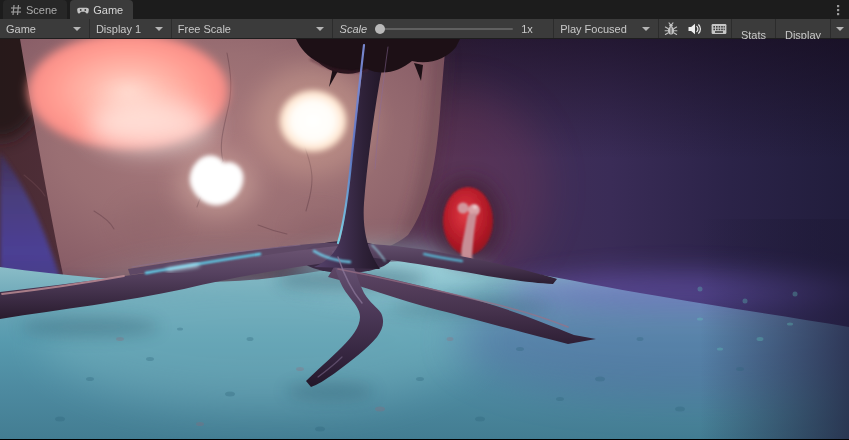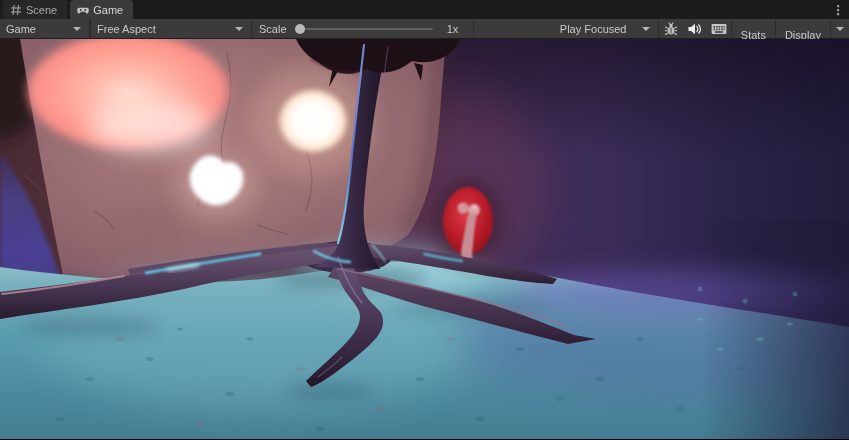--- a/index.html
+++ b/index.html
@@ -21,26 +21,26 @@
   
   .toolbar{height:20px; background:var(--toolbar_bg); border-bottom:1px solid #1e1e1e;
            display:flex; align-items:stretch; font-size:11px; color:var(--text);}
   .sep{width:1px; background:var(--sep); margin:0;}
   .dd{display:flex; align-items:center; justify-content:space-between; padding:0 8px 0 6px; cursor:default;}
   .dd .lbl{white-space:nowrap; overflow:hidden;}
   .caret{width:0; height:0; border-left:4px solid transparent; border-right:4px solid transparent;
          border-top:4px solid #b5b5b5; margin-left:6px; flex:none;}
   .dd-game{width:89px;} .dd-display{width:81px;} .dd-aspect{width:160px;}
   .scalewrap{display:flex; align-items:center; padding:0 8px 0 7px;}
-  .scalewrap .slabel{margin-right:8px;}
+  .scalewrap .slabel{margin-right:8px;font-style:italic;}
   .slider{position:relative; width:138px; height:100%; display:flex; align-items:center;}
   .slider .track{width:100%; height:2px; background:#606060; border-radius:1px;}
   .slider .handle{position:absolute; left:0px; top:50%; transform:translateY(-50%);
                   width:10px; height:10px; border-radius:50%; background:#b9b9b9;}
-  .scaleval{width:24px; text-align:center; margin-left:8px;}
+  .scaleval{width:24px; text-align:left; margin-left:8px;}
   .dd-play{width:104px; margin-left:auto;}
   .iconbtn{width:24px; display:flex; align-items:center; justify-content:center; cursor:default;}
   .txtbtn{display:flex; align-items:center; padding:16px 9px; cursor:default;}
   .gizcaret{width:18px; display:flex; align-items:center; justify-content:center;}
 
   
   .viewport{width:849px; height:400px; position:relative; background:#2a2040;}
   .viewport svg{display:block;}
 </style>
 </head>
@@ -80,23 +80,27 @@
       </svg>
     </div>
   </div>
 
   <div class="toolbar">
     <div class="dd dd-game">
       <span class="lbl">Game</span>
       <span class="caret"></span>
     </div>
     <div class="sep"></div>
+    <div class="dd dd-display">
+      <span class="lbl">Display 1</span>
+      <span class="caret"></span>
+    </div>
     <div class="sep"></div>
     <div class="dd dd-aspect">
-      <span class="lbl">Free Aspect</span>
+      <span class="lbl">Free Scale</span>
       <span class="caret"></span>
     </div>
     <div class="sep"></div>
     <div class="scalewrap">
       <span class="slabel">Scale</span>
       <div class="slider">
         <div class="track"></div>
         <div class="handle"></div>
       </div>
       <span class="scaleval">1x</span>

